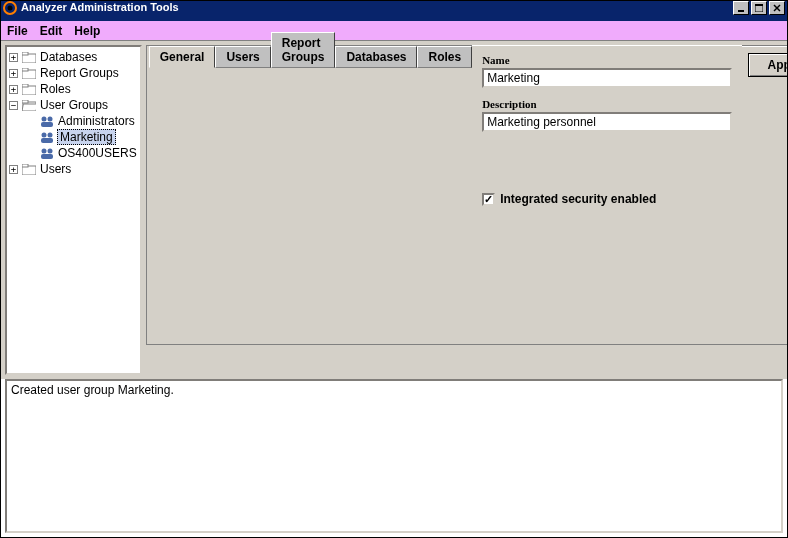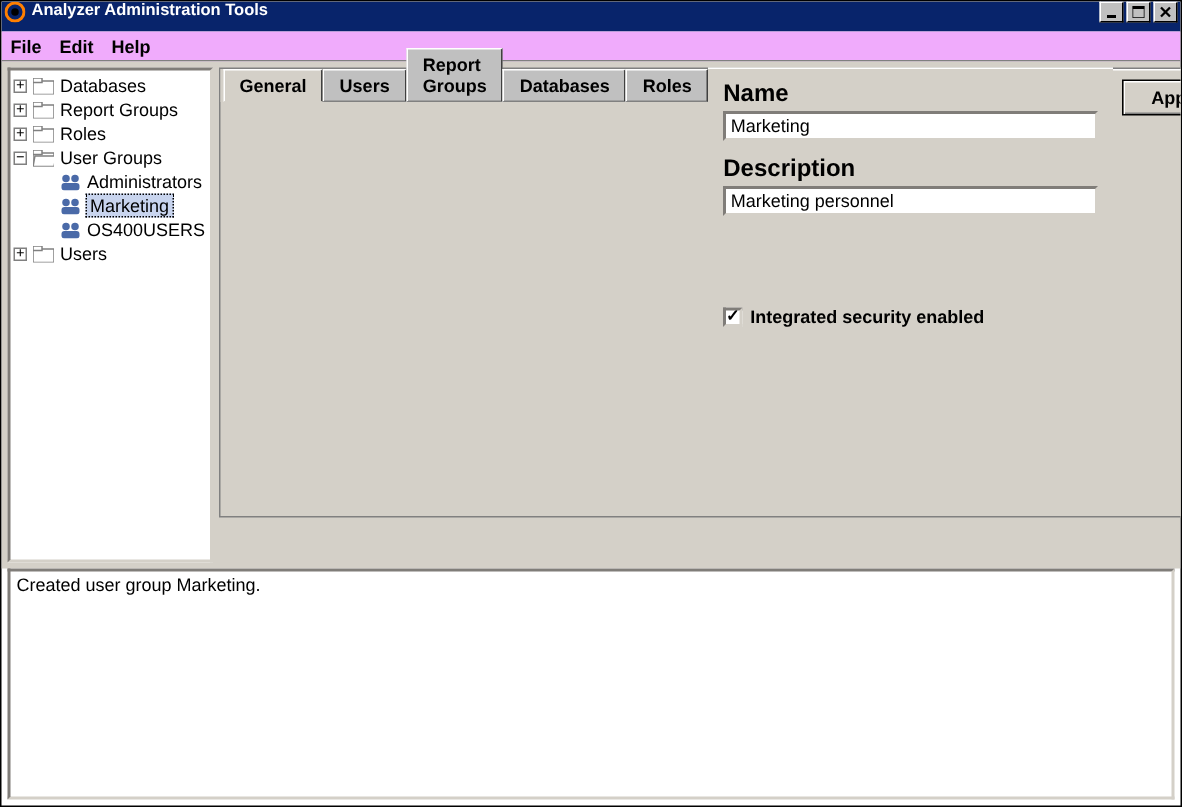--- a/index.html
+++ b/index.html
@@ -117,21 +117,21 @@
     z-index: 2;
   }
   .tab-content {
     flex: 1;
     border-top: 1px solid #fff;
     margin-top: -1px;
     padding: 8px 10px;
     background: #d4d0c8;
     position: relative;
   }
-  .field-label { font-weight: bold; font-size: 16px; margin-bottom: 2px; }
+  .field-label { font-weight: bold; font-size: 11px; margin-bottom: 2px; font-family: Liberation Serif, serif; }
   .text-input {
     width: 250px; height: 20px;
     background: #fff;
     border: 2px inset #d4d0c8;
     padding: 1px 3px;
     font-size: 12px;
     margin-bottom: 10px;
     display: flex; align-items: center;
     font-family: Arial, sans-serif;
   }

